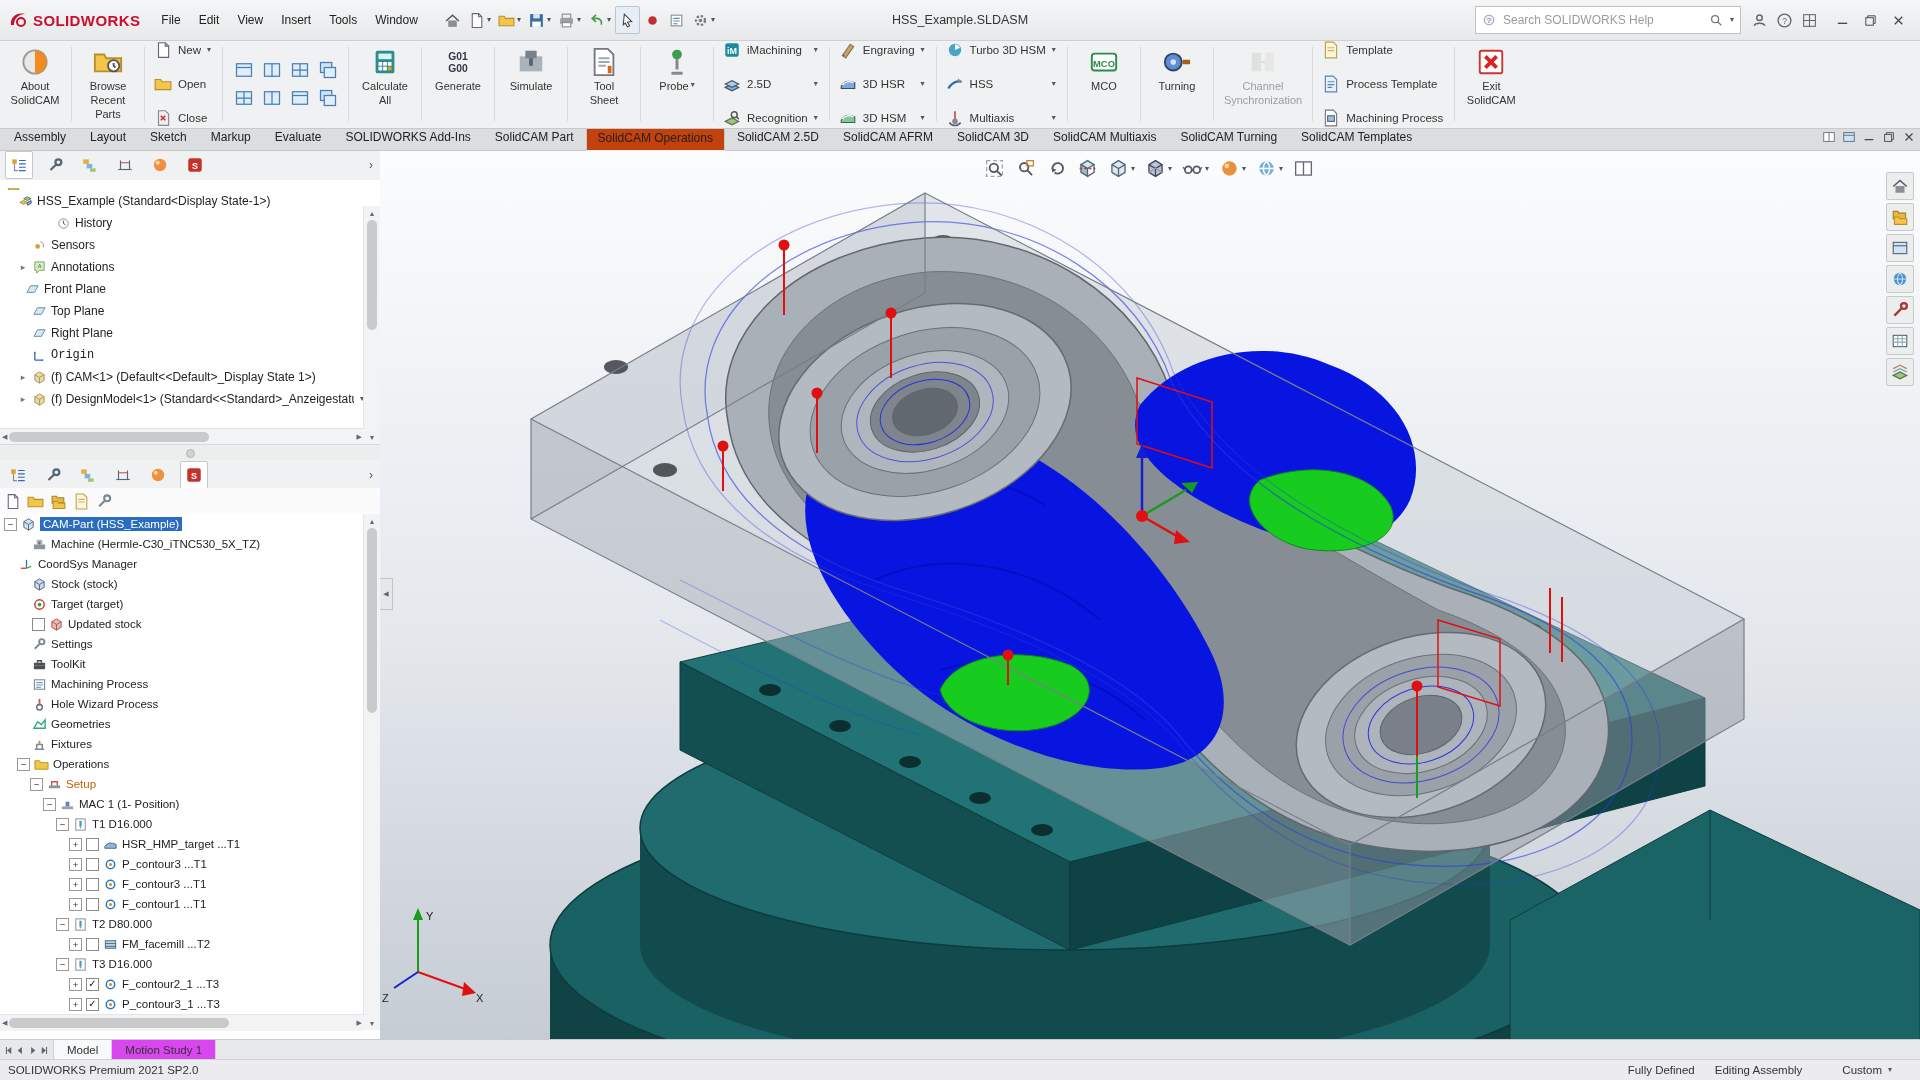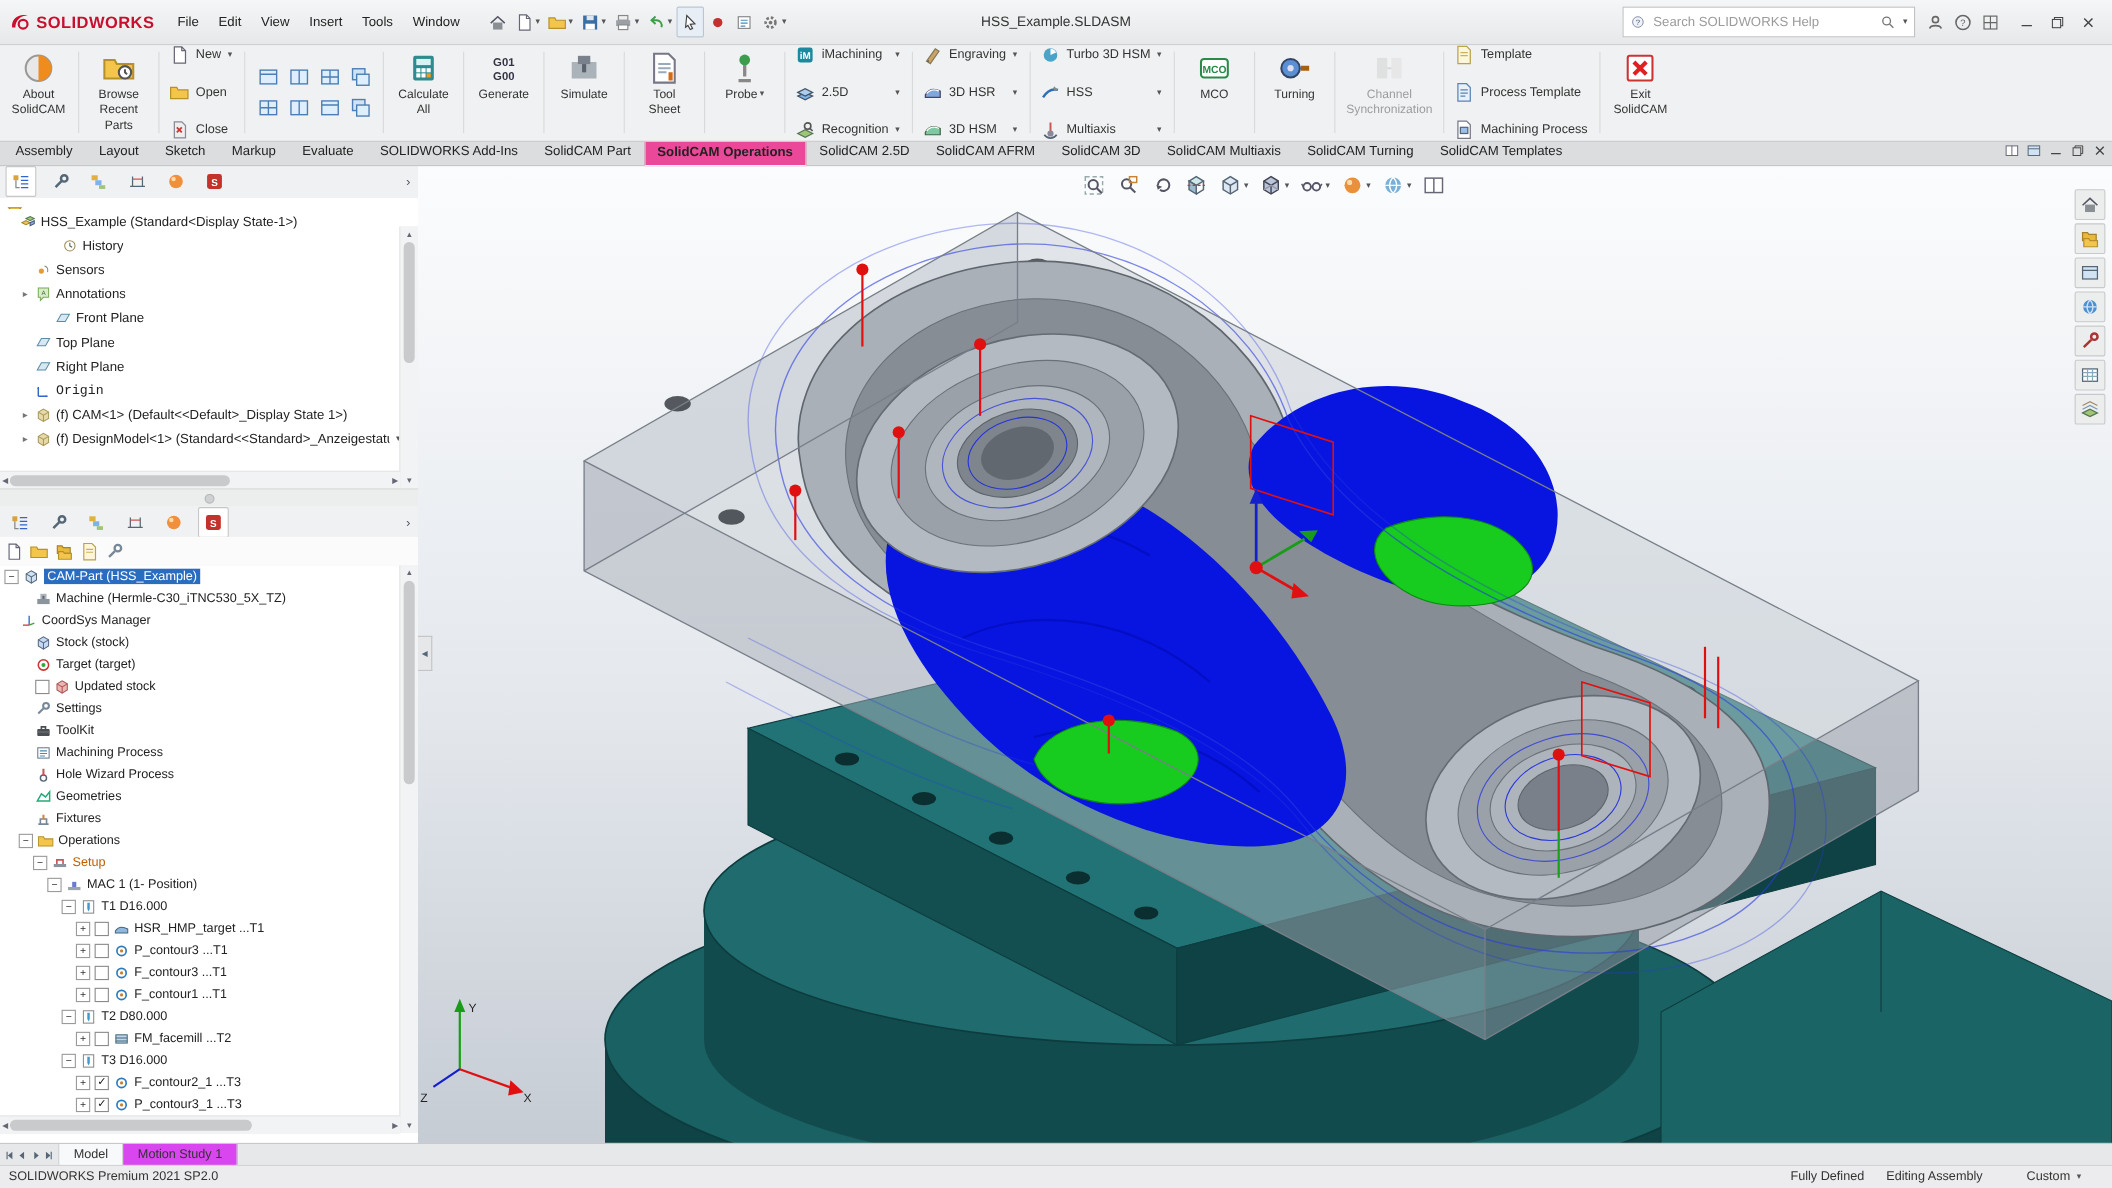--- a/index.html
+++ b/index.html
@@ -48,21 +48,21 @@
   .rib-small .caret{margin-left:auto}
   .grid-group{display:grid;grid-template-columns:repeat(4,27px);grid-auto-rows:27px;gap:1px;align-content:center;padding:0 4px}
   .grid-btn{display:flex;align-items:center;justify-content:center;border-radius:2px}
   .grid-btn .ic svg{width:20px;height:20px}
   .rib-collapse{position:absolute;right:8px;bottom:2px;font-size:10px;color:#667;z-index:26}
 
   
   .cmdtabs{position:absolute;top:124px;left:0;right:0;height:26px;background:#dcdddf;display:flex;
            align-items:flex-end;padding-left:2px;border-bottom:1px solid #c6c7c8;z-index:24}
   .cmdtab{padding:4px 11px 5px;font-size:12px;color:#222;border:1px solid transparent;white-space:nowrap}
-  .cmdtab.active{background:#ec4899;border-color:#c6c7c8;border-bottom-color:#f0f1f2;font-weight:bold;margin-bottom:-1px}
+  .cmdtab.active{background:#c2410c;border-color:#c6c7c8;border-bottom-color:#f0f1f2;font-weight:normal;margin-bottom:-1px}
   .cmdtabs-right{margin-left:auto;display:flex;align-items:center;gap:6px;padding-right:4px;height:100%}
   .cmdtabs-right .ic svg{width:14px;height:14px}
 
   
   .main{position:absolute;top:150px;left:0;right:0;bottom:40px}
 
   
   .leftpanel{position:absolute;left:0;top:0;width:380px;bottom:0;background:#fff;border-right:1px solid #c2c3c4}
   .panel-tabs{position:absolute;left:0;right:0;height:30px;background:#f0f1f2;border-bottom:1px solid #d6d7d8;
               display:flex;align-items:center;padding:0 5px;gap:9px}
@@ -851,21 +851,21 @@
           <div class="trow" style="padding-left: 18px;">
             <span class="tree-arrow">▸</span>
             <span class="ic node-ic">
               <svg viewBox="0 0 16 16">
                 <path d="M3 2h10v9H8l-3 3v-3H3z" fill="#d8ecc8" stroke="#7a5"></path>
                 <text x="8" y="9" font-size="6" text-anchor="middle" fill="#464">A</text>
               </svg>
             </span>
             <span class="tlabel">Annotations</span>
           </div>
-          <div class="trow" style="padding-left: 36px; align-items: center;">
+          <div class="trow" style="padding-left: 11px; align-items: center;">
             <span class="tree-arrow"></span>
             <span class="ic node-ic">
               <svg viewBox="0 0 16 16">
                 <path d="M2 11 6 4h8l-4 7z" fill="rgba(140,190,220,.35)" stroke="#5b8ca8"></path>
               </svg>
             </span>
             <span class="tlabel">Front Plane</span>
           </div>
           <div class="trow" style="padding-left: 18px;">
             <span class="tree-arrow"></span>

